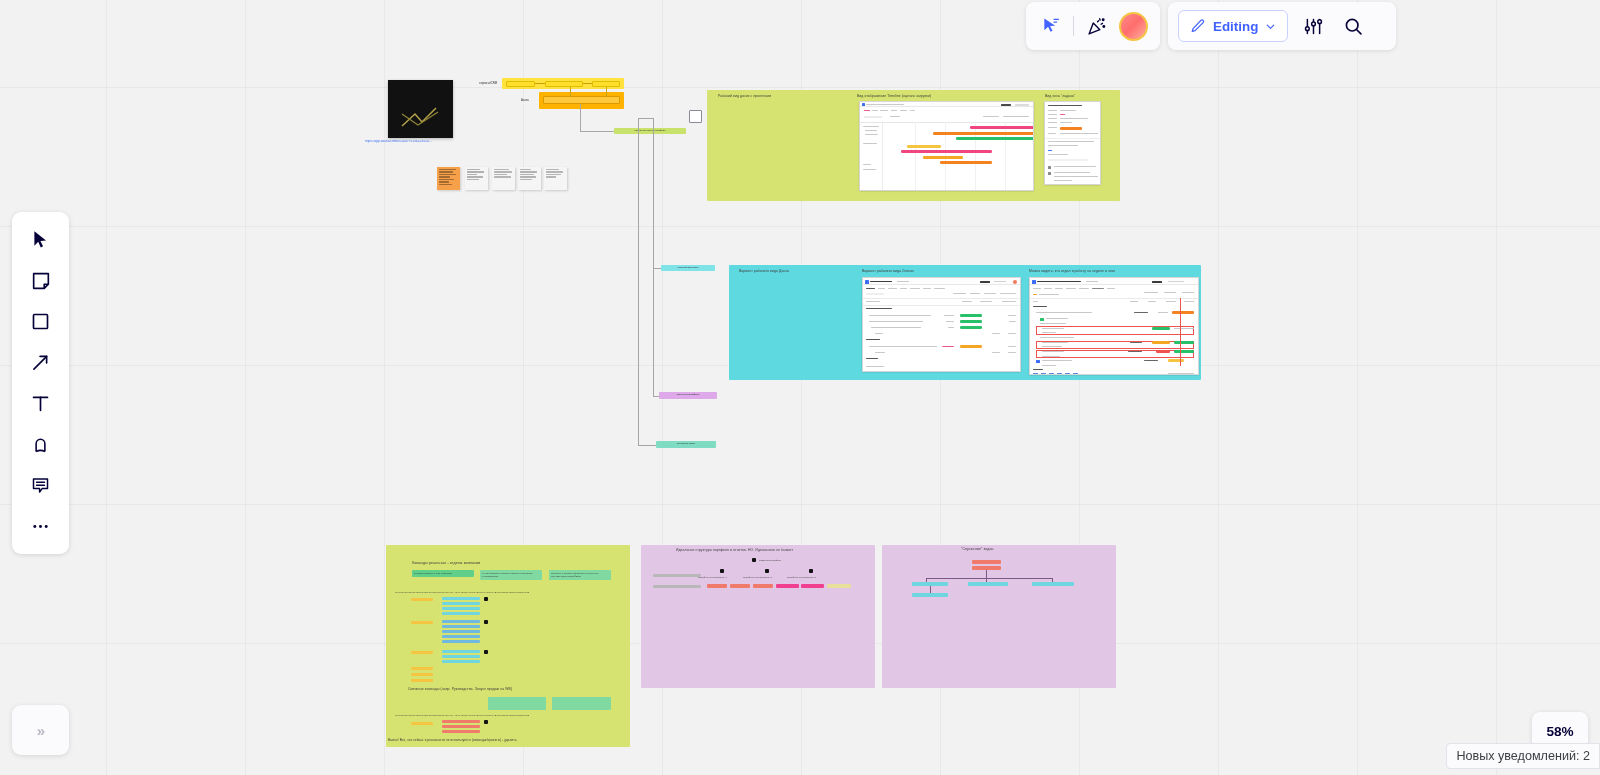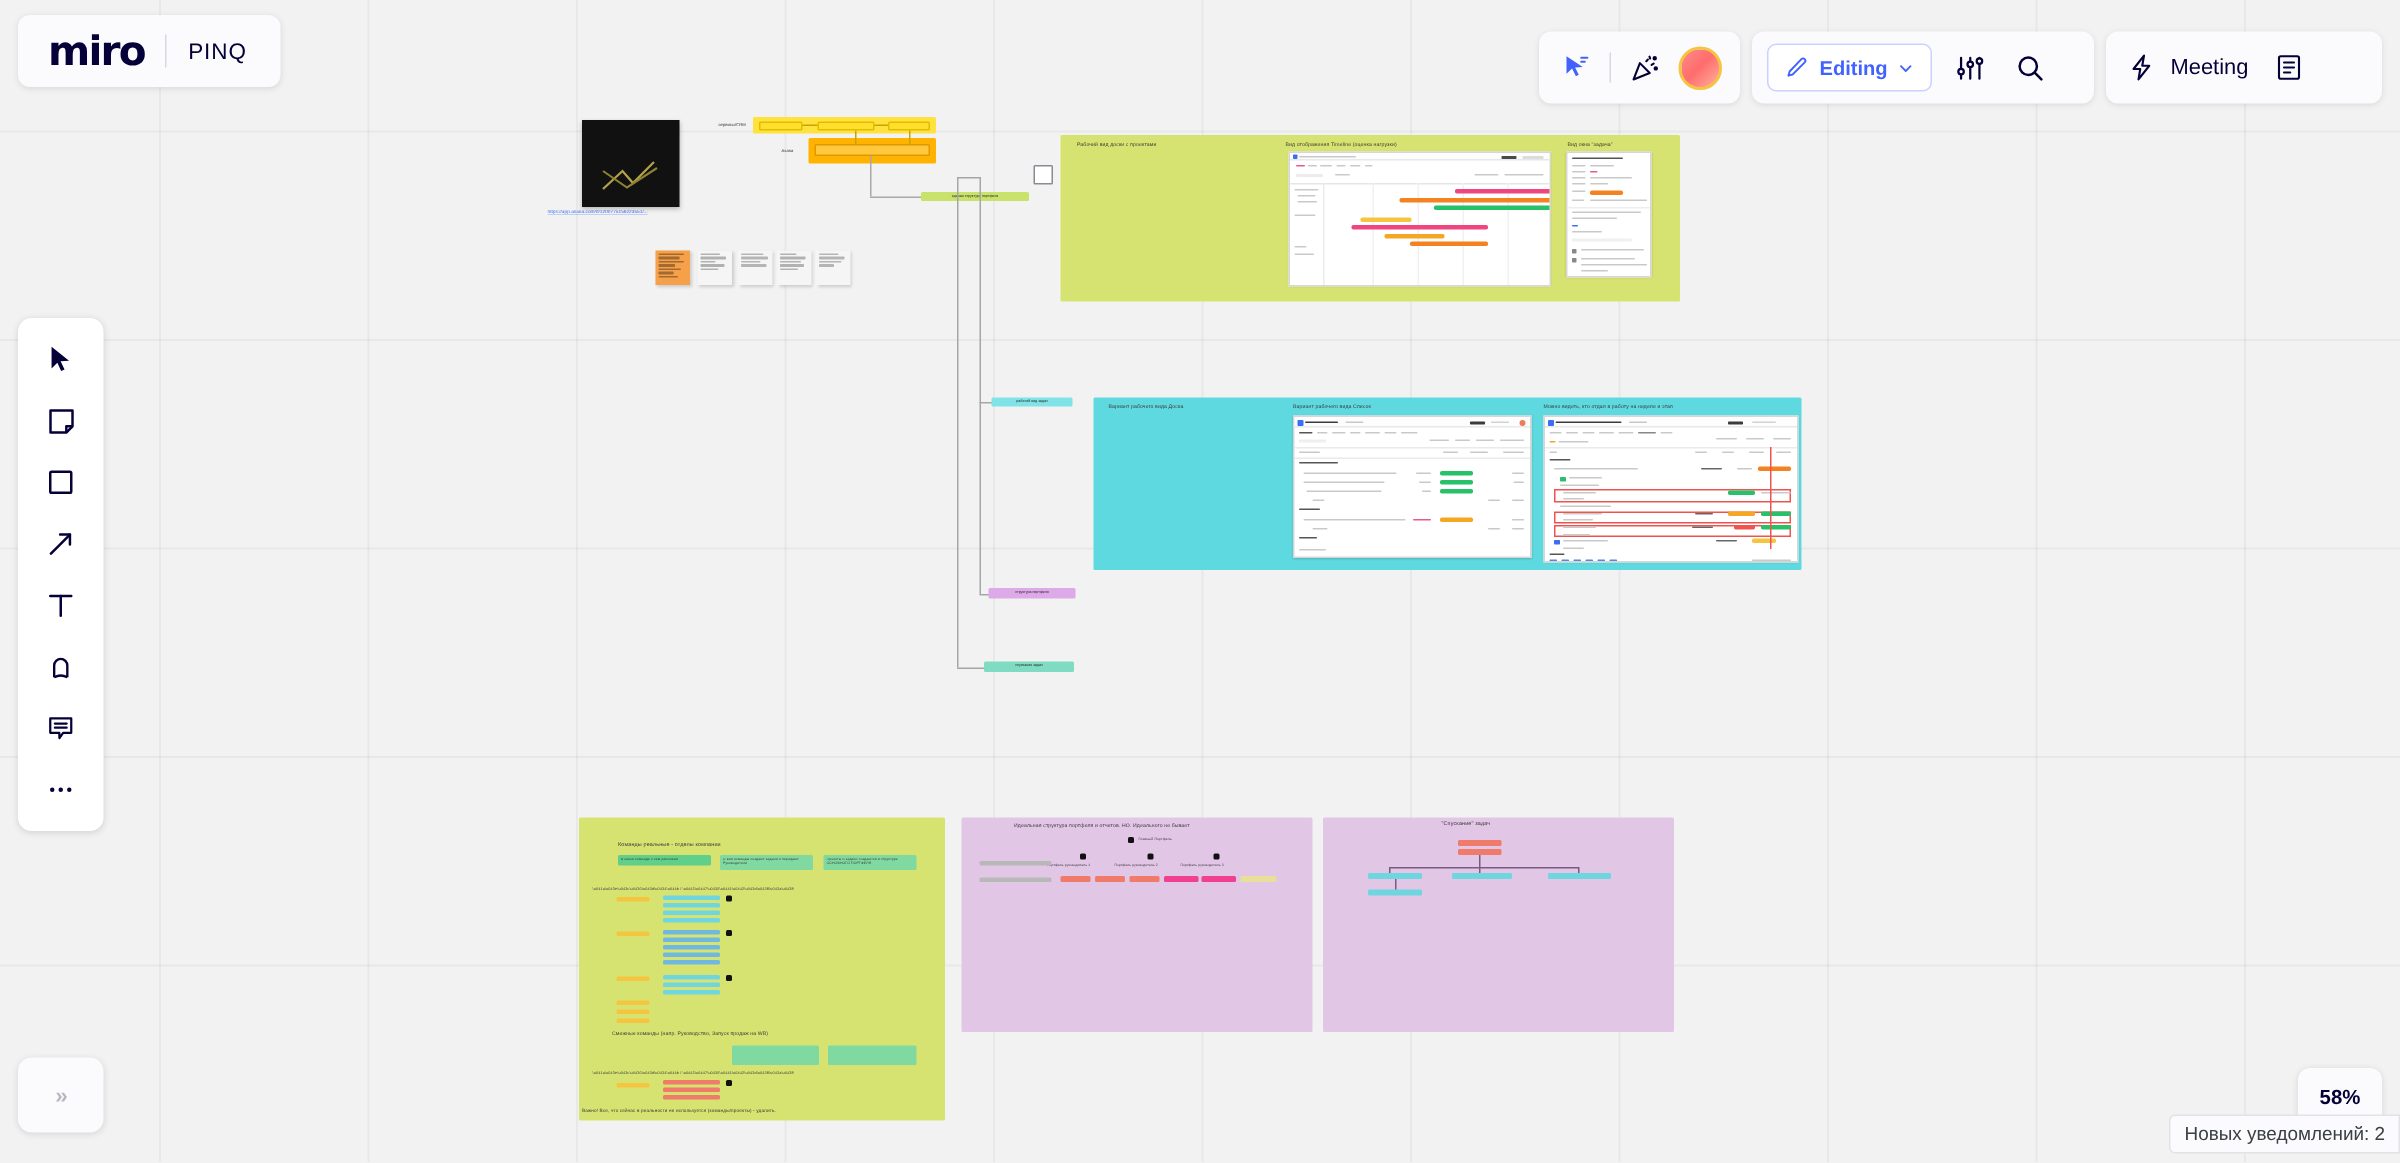--- a/index.html
+++ b/index.html
@@ -103,21 +103,21 @@
     background: #4262ff; color: #fff;
     border: none; border-radius: 6px;
     height: 32px; padding: 0 13px;
     font-size: 13.2px; font-weight: 700;
     font-family: "Liberation Sans", sans-serif;
     cursor: pointer; white-space: nowrap;
   }
 
   
   .tb {
-    position: absolute; top: 21px; height: 48px;
+    position: absolute; top: 2px; height: 48px;
     background: #fbfbfd; border-radius: 8px;
     box-shadow: 0 1px 4px rgba(0,0,0,.10);
     display: flex; align-items: center;
   }
   #tb-presence { left: 1026px; width: 134px; padding: 0 12px; gap: 10px; }
   #tb-mode     { left: 1168px; width: 228px; padding: 0 10px; gap: 10px; }
   #tb-meeting  { left: 1404px; width: 184px; padding: 0 14px; gap: 12px; }
 
   .icon-btn {
     display:flex; align-items:center; justify-content:center;
@@ -572,25 +572,20 @@
       <div class="blk" style="left:30px; top:37px; width:36px; height:4.2px; background:#6fd6e0;"></div>
       <div class="blk" style="left:86px; top:37px; width:40px; height:4.2px; background:#6fd6e0;"></div>
       <div class="blk" style="left:150px; top:37px; width:42px; height:4.2px; background:#6fd6e0;"></div>
 
       <div class="connector" style="left:48px; top:41px; width:.8px; height:8px; background:#7a5a85;"></div>
       <div class="blk" style="left:30px; top:48px; width:36px; height:4.2px; background:#6fd6e0;"></div>
     </div>
 
   </div>
 
-  <div id="logo-chip">
-    <span id="miro-word">miro</span>
-    <span class="vdiv"></span>
-    <span id="board-name">PINQ</span>
-  </div>
 
 
   <div class="tb" id="tb-presence">
     <span class="icon-btn">
       <svg width="20" height="20" viewBox="0 0 24 24">
         <path d="M4 3 L4 17 L8.5 12.8 L11.5 19 L13.8 17.8 L10.9 11.9 L17 11.6 Z" fill="#4262ff"></path>
         <rect x="15" y="3.4" width="6.5" height="1.5" rx=".7" fill="#4262ff"></rect>
         <rect x="15" y="6.6" width="4.4" height="1.5" rx=".7" fill="#4262ff"></rect>
       </svg>
     </span>
@@ -629,36 +624,20 @@
       </svg>
     </span>
     <span class="icon-btn">
       <svg width="21" height="21" viewBox="0 0 24 24" fill="none" stroke="#050038" stroke-width="1.9" stroke-linecap="round">
         <circle cx="10.5" cy="10.5" r="6.6"></circle>
           <line x1="15.4" y1="15.4" x2="20.5" y2="20.5"></line>
       </svg>
     </span>
   </div>
 
-  <div class="tb" id="tb-meeting">
-    <div id="meeting-btn">
-      <svg width="20" height="20" viewBox="0 0 24 24" fill="none" stroke="#050038" stroke-width="1.7" stroke-linejoin="round">
-        <path d="M13.6 2.5 L5.2 13.2 h5.4 l-1.4 8.3 8.6-10.9h-5.6z"></path>
-      </svg>
-      <span id="meeting-label">Meeting</span>
-    </div>
-    <span class="icon-btn">
-      <svg width="20" height="20" viewBox="0 0 24 24" fill="none" stroke="#050038" stroke-width="1.7" stroke-linecap="round">
-        <rect x="4" y="3" width="16" height="18" rx="1.4"></rect>
-        <line x1="8" y1="8" x2="16" y2="8"></line>
-          <line x1="8" y1="12" x2="16" y2="12"></line>
-          <line x1="8" y1="16" x2="13" y2="16"></line>
-      </svg>
-    </span>
-  </div>
 
   <div id="tools">
     <div class="tool">
       <svg width="21" height="21" viewBox="0 0 24 24" fill="#050038">
         <path d="M5 2.5 L5 19 L9.4 14.6 L12.3 21 L14.9 19.8 L11.9 13.6 L18.3 13.1 Z"></path>
       </svg>
     </div>
     <div class="tool">
       <svg width="22" height="22" viewBox="0 0 24 24" fill="none" stroke="#050038" stroke-width="1.8" stroke-linejoin="round">
         <path d="M4 4 h16 v11.5 L15.5 20 H4 Z"></path>

